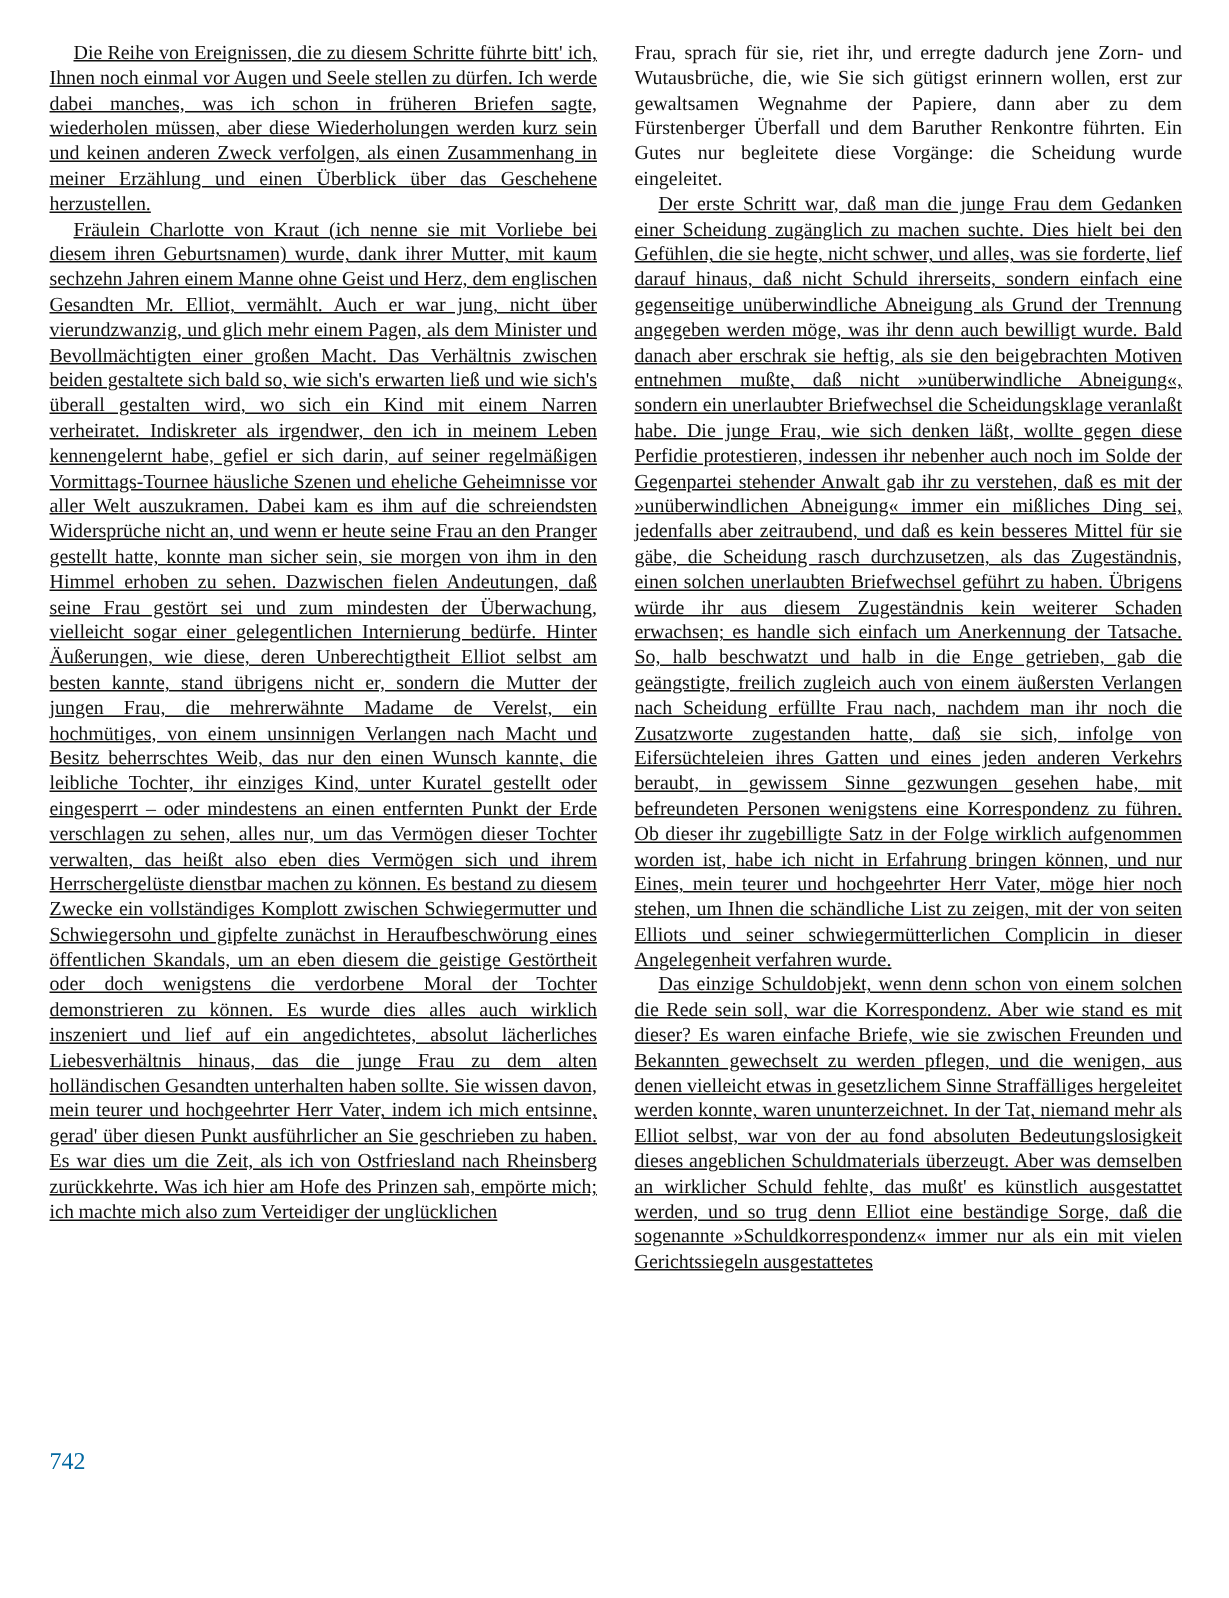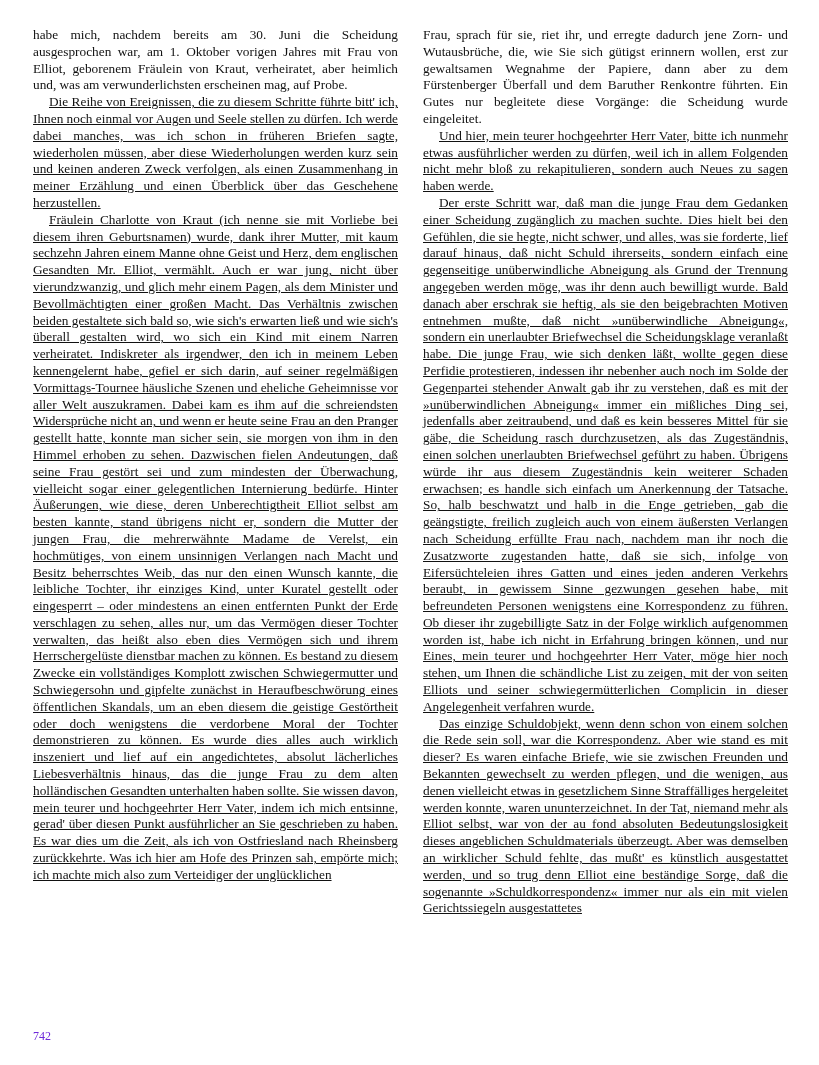--- a/index.html
+++ b/index.html
@@ -44,39 +44,37 @@
   .col p.indent {
     text-indent: 16px;
     text-decoration: underline;
   }
   .col p.cont {
     text-indent: 0;
   }
   .pagenum {
     position: absolute;
     left: 33px;
-    top: 1029px;
-    font-size: 12px;
+    top: 968px;
+    font-size: 16px;
     line-height: 14px;
-    color: #6d28d9;
+    color: #0369a1;
     font-family: "Liberation Serif", "DejaVu Serif", serif;
   }
 </style>
 </head>
 <body>
 
 <div class="page">
   <div class="columns">
     <div class="col">
-      <p class="cont" lang="de">habe mich, nachdem bereits am 30. Juni die Scheidung ausgesprochen war, am 1. Oktober vorigen Jahres mit Frau von Elliot, geborenem Fräulein von Kraut, verheiratet, aber heimlich und, was am verwunderlichsten erscheinen mag, auf Probe.</p>
       <p class="indent" lang="de">Die Reihe von Ereignissen, die zu diesem Schritte führte bitt' ich, Ihnen noch einmal vor Augen und Seele stellen zu dürfen. Ich werde dabei manches, was ich schon in früheren Briefen sagte, wiederholen müssen, aber diese Wiederholungen werden kurz sein und keinen anderen Zweck verfolgen, als einen Zusammenhang in meiner Erzählung und einen Überblick über das Geschehene herzustellen.</p>
       <p class="indent" lang="de">Fräulein Charlotte von Kraut (ich nenne sie mit Vorliebe bei diesem ihren Geburtsnamen) wurde, dank ihrer Mutter, mit kaum sechzehn Jahren einem Manne ohne Geist und Herz, dem englischen Gesandten Mr. Elliot, vermählt. Auch er war jung, nicht über vierundzwanzig, und glich mehr einem Pagen, als dem Minister und Bevollmächtigten einer großen Macht. Das Verhältnis zwischen beiden gestaltete sich bald so, wie sich's erwarten ließ und wie sich's überall gestalten wird, wo sich ein Kind mit einem Narren verheiratet. Indiskreter als irgendwer, den ich in meinem Leben kennengelernt habe, gefiel er sich darin, auf seiner regelmäßigen Vormittags-Tournee häusliche Szenen und eheliche Geheimnisse vor aller Welt auszukramen. Dabei kam es ihm auf die schreiendsten Widersprüche nicht an, und wenn er heute seine Frau an den Pranger gestellt hatte, konnte man sicher sein, sie morgen von ihm in den Himmel erhoben zu sehen. Dazwischen fielen Andeutungen, daß seine Frau gestört sei und zum mindesten der Überwachung, vielleicht sogar einer gelegentlichen Internierung bedürfe. Hinter Äußerungen, wie diese, deren Unberechtigtheit Elliot selbst am besten kannte, stand übrigens nicht er, sondern die Mutter der jungen Frau, die mehrerwähnte Madame de Verelst, ein hochmütiges, von einem unsinnigen Verlangen nach Macht und Besitz beherrschtes Weib, das nur den einen Wunsch kannte, die leibliche Tochter, ihr einziges Kind, unter Kuratel gestellt oder eingesperrt – oder mindestens an einen entfernten Punkt der Erde verschlagen zu sehen, alles nur, um das Vermögen dieser Tochter verwalten, das heißt also eben dies Vermögen sich und ihrem Herrschergelüste dienstbar machen zu können. Es bestand zu diesem Zwecke ein vollständiges Komplott zwischen Schwiegermutter und Schwiegersohn und gipfelte zunächst in Heraufbeschwörung eines öffentlichen Skandals, um an eben diesem die geistige Gestörtheit oder doch wenigstens die verdorbene Moral der Tochter demonstrieren zu können. Es wurde dies alles auch wirklich inszeniert und lief auf ein angedichtetes, absolut lächerliches Liebesverhältnis hinaus, das die junge Frau zu dem alten holländischen Gesandten unterhalten haben sollte. Sie wissen davon, mein teurer und hochgeehrter Herr Vater, indem ich mich entsinne, gerad' über diesen Punkt ausführlicher an Sie geschrieben zu haben. Es war dies um die Zeit, als ich von Ostfriesland nach Rheinsberg zurückkehrte. Was ich hier am Hofe des Prinzen sah, empörte mich; ich machte mich also zum Verteidiger der unglücklichen</p>
     </div>
     <div class="col">
       <p class="cont" lang="de">Frau, sprach für sie, riet ihr, und erregte dadurch jene Zorn- und Wutausbrüche, die, wie Sie sich gütigst erinnern wollen, erst zur gewaltsamen Wegnahme der Papiere, dann aber zu dem Fürstenberger Überfall und dem Baruther Renkontre führten. Ein Gutes nur begleitete diese Vorgänge: die Scheidung wurde eingeleitet.</p>
-      <p class="indent" lang="de">Und hier, mein teurer hochgeehrter Herr Vater, bitte ich nunmehr etwas ausführlicher werden zu dürfen, weil ich in allem Folgenden nicht mehr bloß zu rekapitulieren, sondern auch Neues zu sagen haben werde.</p>
       <p class="indent" lang="de">Der erste Schritt war, daß man die junge Frau dem Gedanken einer Scheidung zugänglich zu machen suchte. Dies hielt bei den Gefühlen, die sie hegte, nicht schwer, und alles, was sie forderte, lief darauf hinaus, daß nicht Schuld ihrerseits, sondern einfach eine gegenseitige unüberwindliche Abneigung als Grund der Trennung angegeben werden möge, was ihr denn auch bewilligt wurde. Bald danach aber erschrak sie heftig, als sie den beigebrachten Motiven entnehmen mußte, daß nicht »unüberwindliche Abneigung«, sondern ein unerlaubter Briefwechsel die Scheidungsklage veranlaßt habe. Die junge Frau, wie sich denken läßt, wollte gegen diese Perfidie protestieren, indessen ihr nebenher auch noch im Solde der Gegenpartei stehender Anwalt gab ihr zu verstehen, daß es mit der »unüberwindlichen Abneigung« immer ein mißliches Ding sei, jedenfalls aber zeitraubend, und daß es kein besseres Mittel für sie gäbe, die Scheidung rasch durchzusetzen, als das Zugeständnis, einen solchen unerlaubten Briefwechsel geführt zu haben. Übrigens würde ihr aus diesem Zugeständnis kein weiterer Schaden erwachsen; es handle sich einfach um Anerkennung der Tatsache. So, halb beschwatzt und halb in die Enge getrieben, gab die geängstigte, freilich zugleich auch von einem äußersten Verlangen nach Scheidung erfüllte Frau nach, nachdem man ihr noch die Zusatzworte zugestanden hatte, daß sie sich, infolge von Eifersüchteleien ihres Gatten und eines jeden anderen Verkehrs beraubt, in gewissem Sinne gezwungen gesehen habe, mit befreundeten Personen wenigstens eine Korrespondenz zu führen. Ob dieser ihr zugebilligte Satz in der Folge wirklich aufgenommen worden ist, habe ich nicht in Erfahrung bringen können, und nur Eines, mein teurer und hochgeehrter Herr Vater, möge hier noch stehen, um Ihnen die schändliche List zu zeigen, mit der von seiten Elliots und seiner schwiegermütterlichen Complicin in dieser Angelegenheit verfahren wurde.</p>
       <p class="indent" lang="de">Das einzige Schuldobjekt, wenn denn schon von einem solchen die Rede sein soll, war die Korrespondenz. Aber wie stand es mit dieser? Es waren einfache Briefe, wie sie zwischen Freunden und Bekannten gewechselt zu werden pflegen, und die wenigen, aus denen vielleicht etwas in gesetzlichem Sinne Straffälliges hergeleitet werden konnte, waren ununterzeichnet. In der Tat, niemand mehr als Elliot selbst, war von der au fond absoluten Bedeutungslosigkeit dieses angeblichen Schuldmaterials überzeugt. Aber was demselben an wirklicher Schuld fehlte, das mußt' es künstlich ausgestattet werden, und so trug denn Elliot eine beständige Sorge, daß die sogenannte »Schuldkorrespondenz« immer nur als ein mit vielen Gerichtssiegeln ausgestattetes</p>
     </div>
   </div>
 </div>
 
 <div class="pagenum">742</div>
 
 </body></html>

